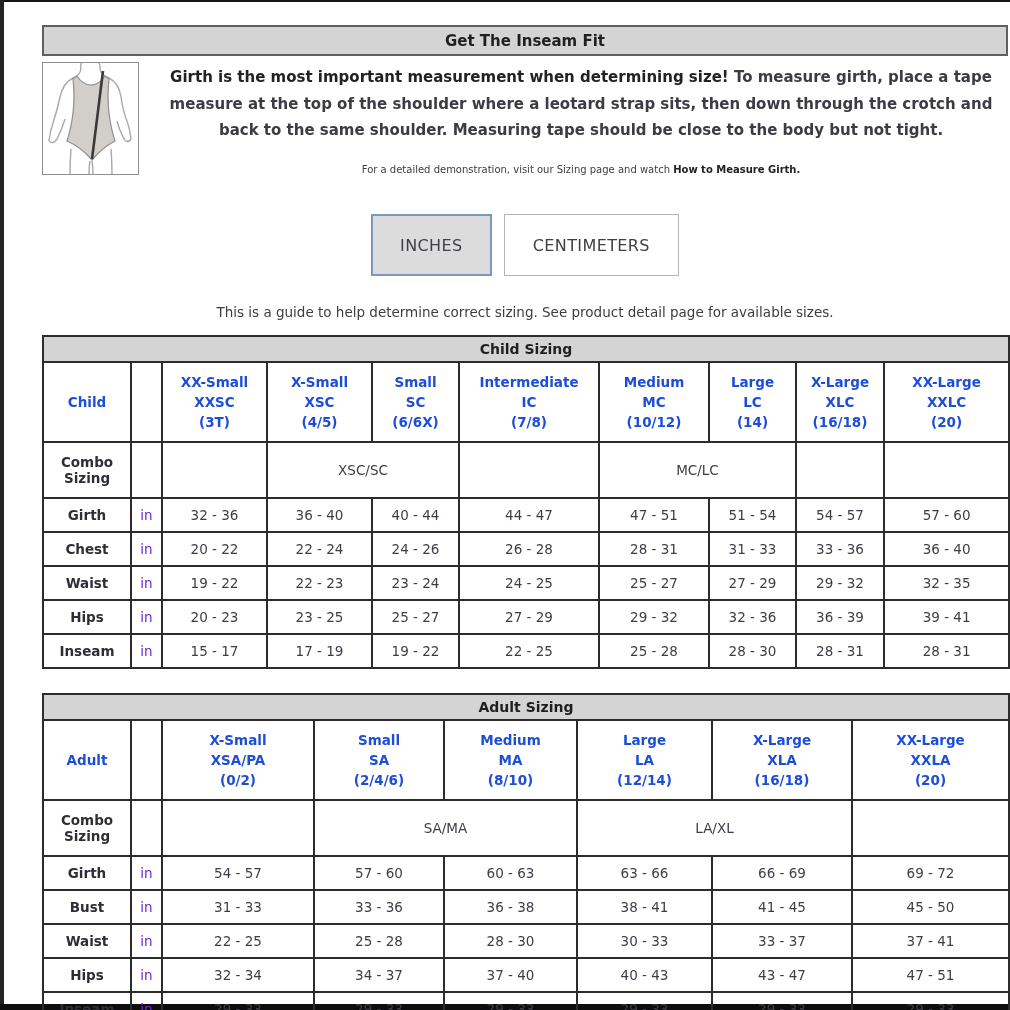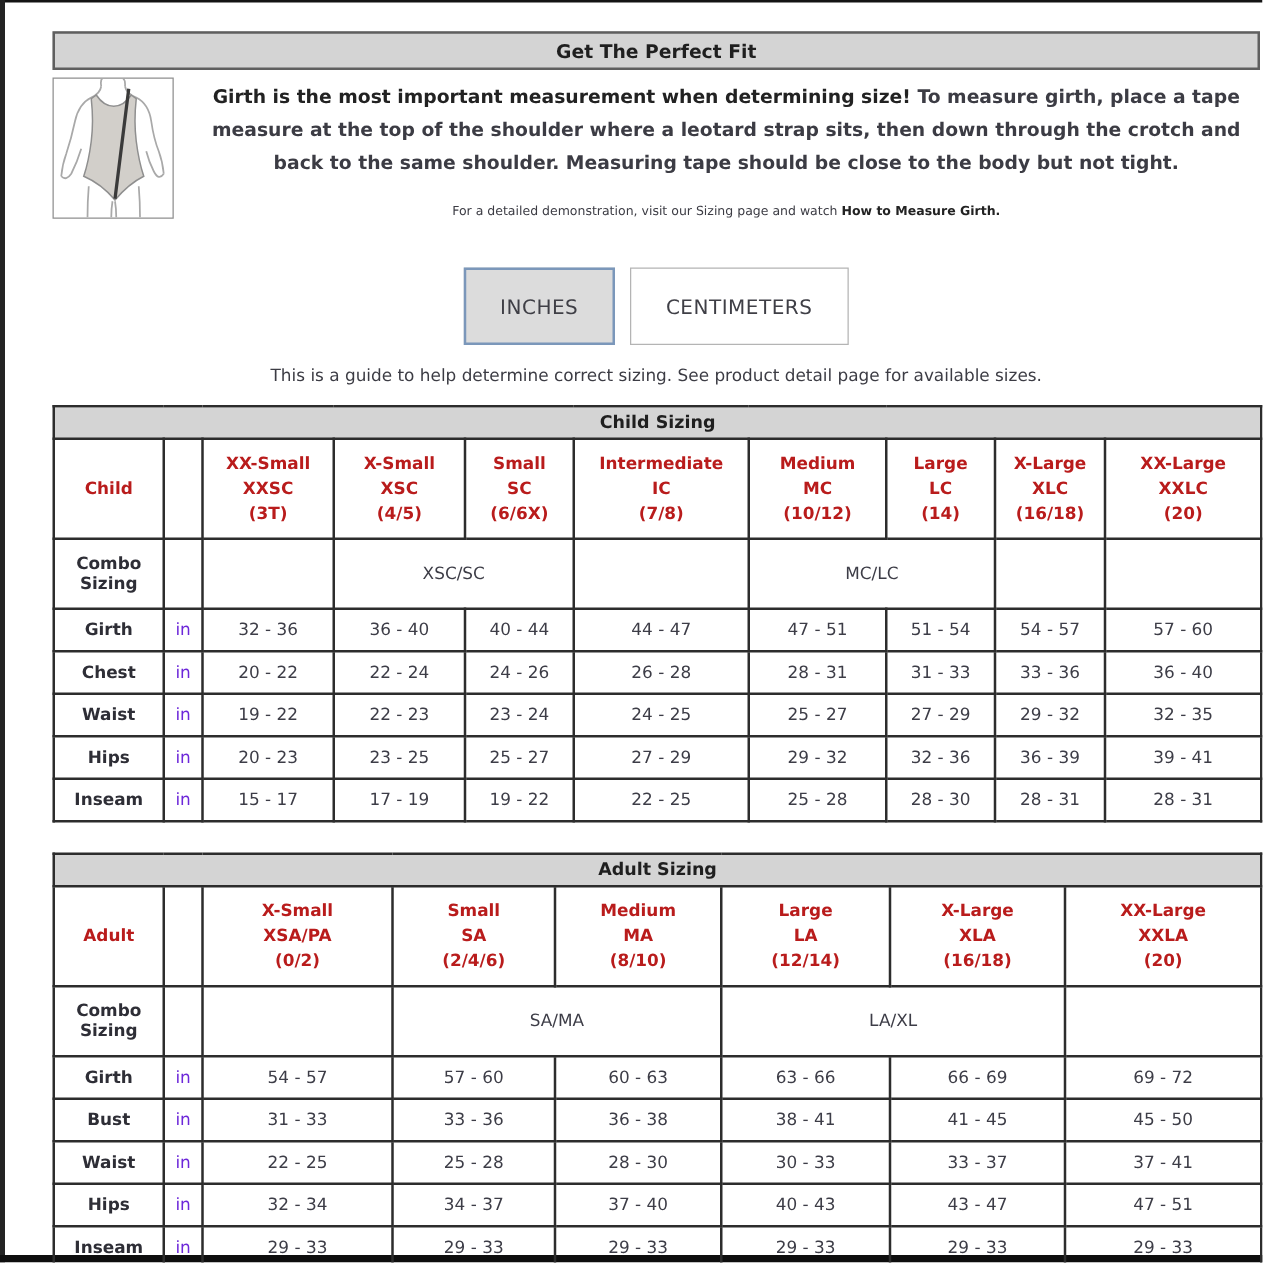--- a/index.html
+++ b/index.html
@@ -54,58 +54,58 @@
     font-family:"DejaVu Sans", "Liberation Sans", sans-serif;
   }
   .unit-btn.selected {
     background:#dcdcdc; border:2px solid #7b97ba; padding:0 27px;
   }
   .unit-btn.unselected {
     background:#ffffff; border:1px solid #b4b4b4; padding:0 28px; margin-left:7px;
   }
 
   .guide-note {
-    margin:17px 0 0; text-align:center;
+    margin:28px 0 0; text-align:center;
     font-size:13.5px; color:#3c3c44;
   }
 
   table.size-table {
     border-collapse:collapse; table-layout:fixed;
     width:966px; margin-top:15px;
     font-size:13.5px; color:#3d3d47;
   }
   #adult-table { margin-top:24px; }
   table.size-table td {
     border:2px solid #2c2c2c;
     text-align:center; vertical-align:middle;
     padding:6px 2px;
     overflow:hidden;
   }
   tr.section-row td {
     background:#d4d4d4; font-weight:bold; font-size:14px;
     color:#1f1f1f; padding:4px 2px;
   }
-  tr.head-row td { font-weight:bold; color:#b91c1c;border-radius:30px; }
+  tr.head-row td { font-weight:bold; color:#1d4ed8;border-radius:30px; }
   tr.head-row td.size-head { padding:9px 2px; }
   tr.head-row td.size-head div { line-height:20px; }
   tr.combo-row td { height:56px; }
   td.label-cell { font-weight:bold; color:#2e2e36; }
   tr.data-row td { height:34px; padding:5px 2px; }
   td.unit-cell { font-weight:normal; color:#6d28d9; }
 </style>
 </head>
 <body>
 
 <div class="edge-top"></div>
 <div class="edge-left"></div>
 <div class="edge-bottom"></div>
 
 <div class="content">
 
-  <div class="title-bar">Get The Perfect Fit</div>
+  <div class="title-bar">Get The Inseam Fit</div>
 
   <div class="intro">
     <div class="figure-box">
       <svg width="95" height="111" viewBox="0 0 95 111" xmlns="http://www.w3.org/2000/svg">
 
         <g fill="none" stroke="#a9a9a9" stroke-width="1.4">
           <path d="M38 6 Q36 -4 47 -2 Q58 -4 57 6"></path>
           <path d="M38 6 Q37 12 30 15 Q20 20 17 34 Q14 48 10 60 Q7 68 6 78"></path>
           <path d="M57 6 Q58 12 66 15 Q76 20 78 34 Q80 48 84 58 Q87 66 88 76"></path>
           <path d="M6 78 Q10 82 14 76 Q19 66 22 56"></path>

